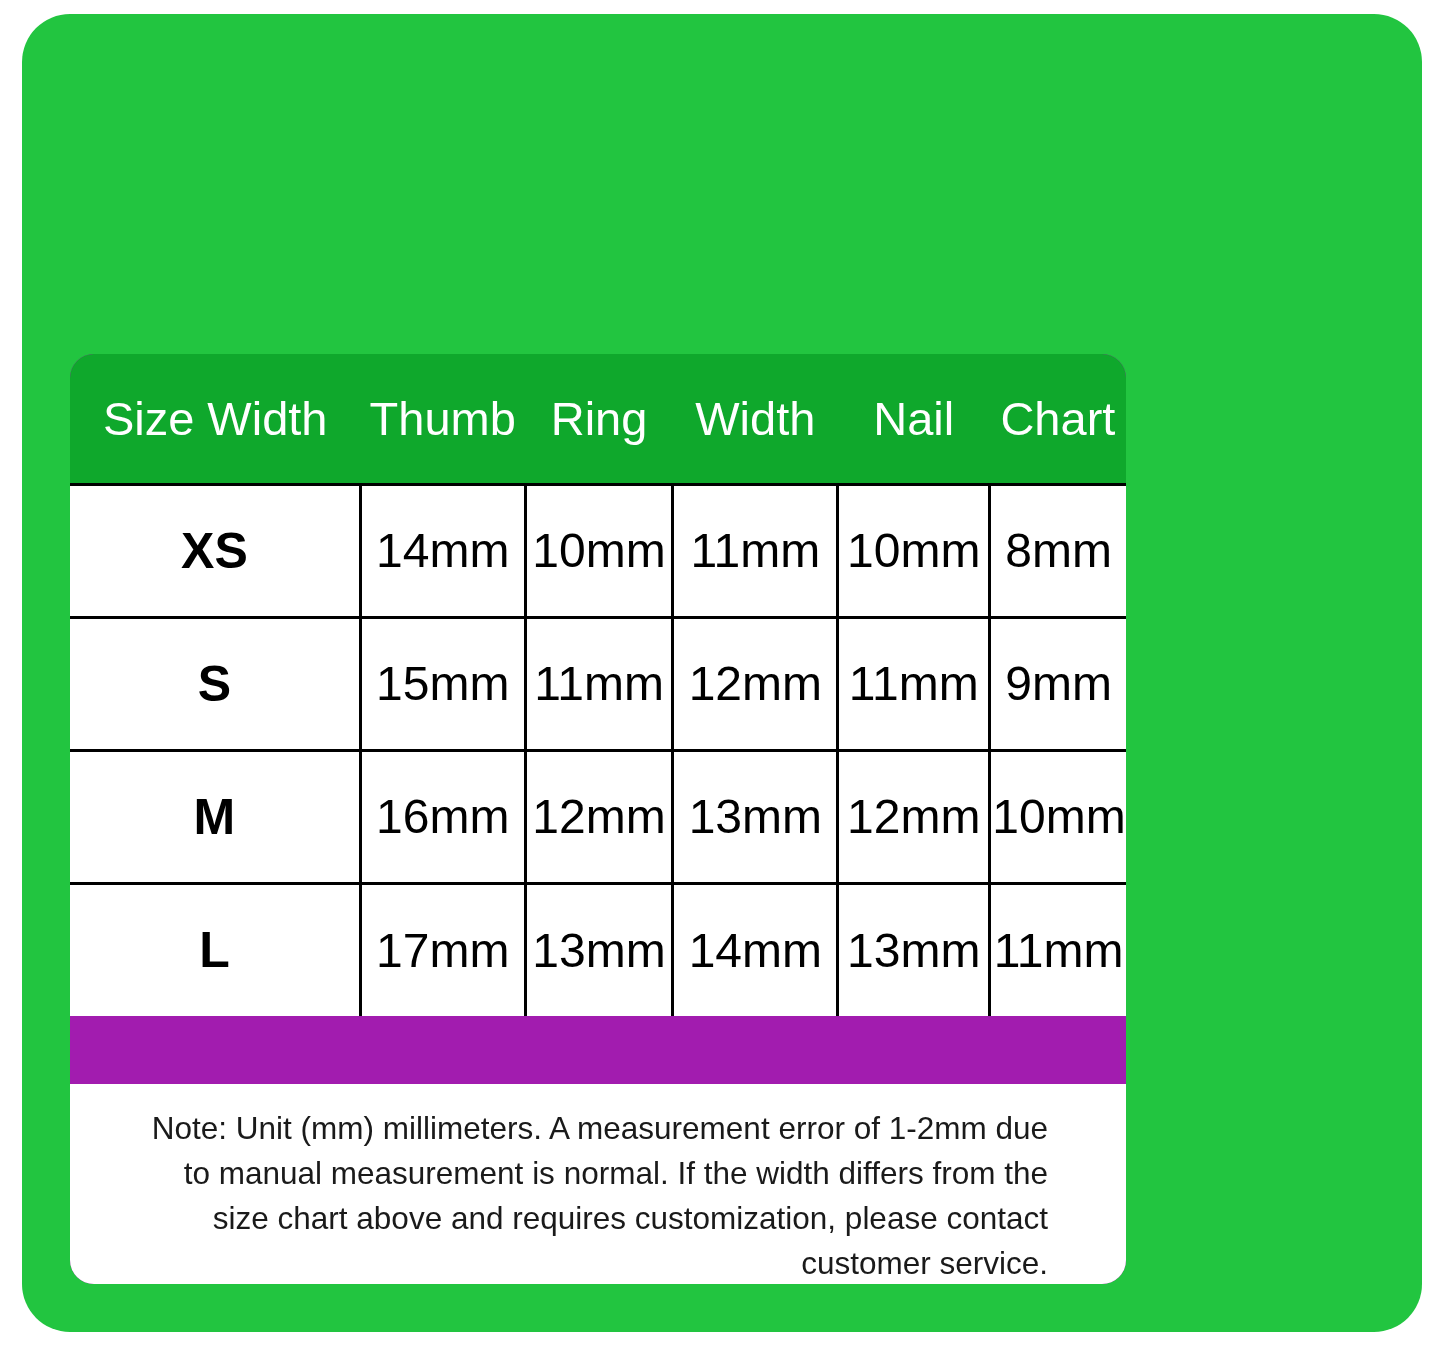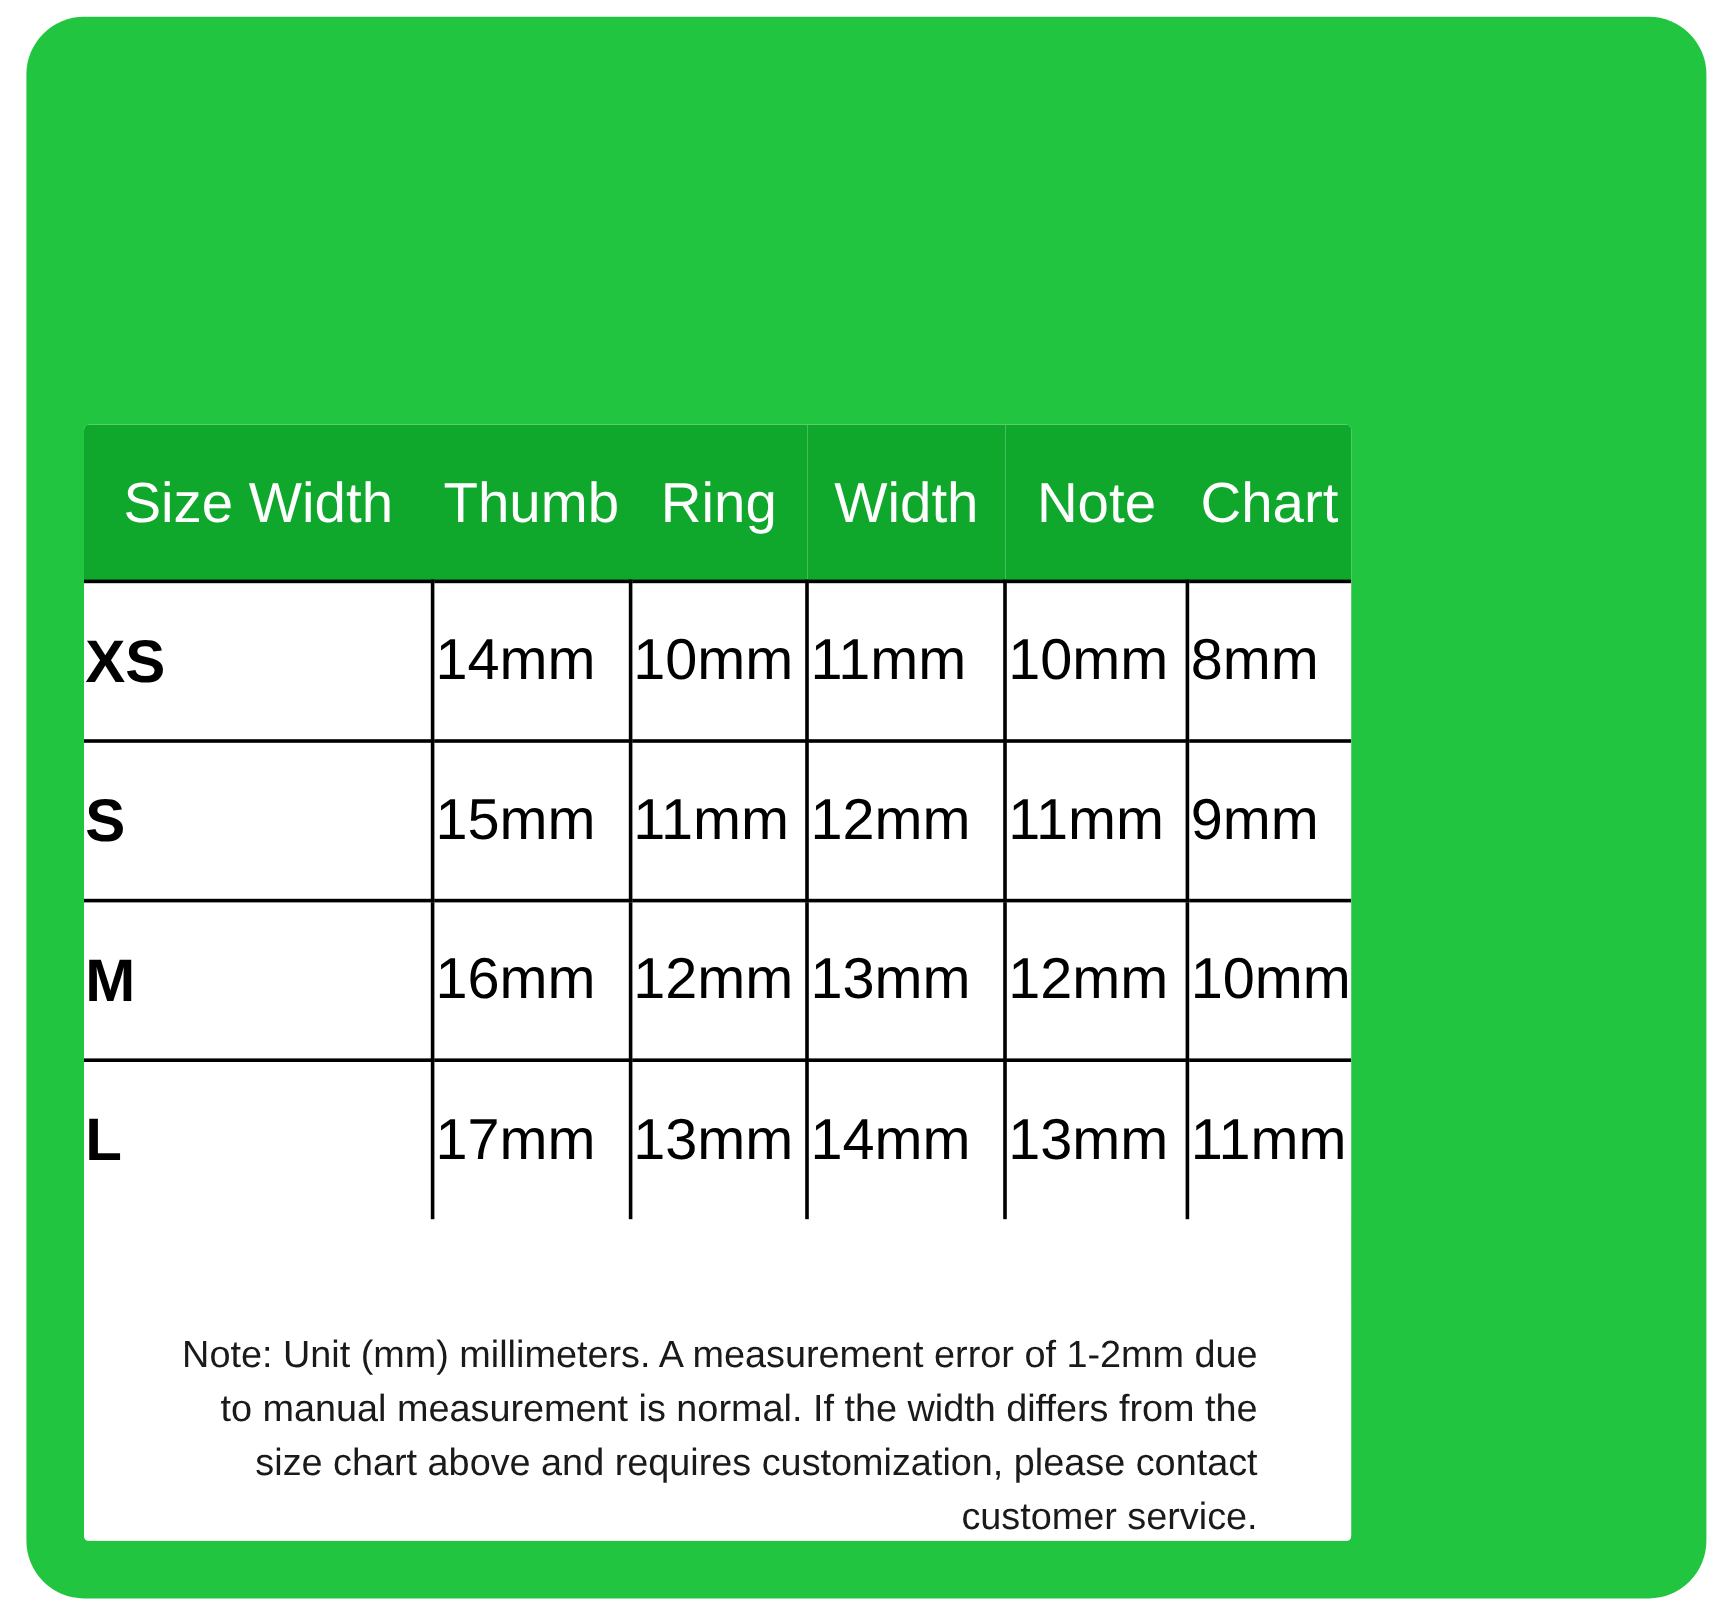--- a/index.html
+++ b/index.html
@@ -36,41 +36,42 @@
     line-height: 110px;
     font-weight: bold;
     letter-spacing: -1px;
   }
   .table-wrap {
     position: absolute;
     left: 48px;
     top: 340px;
     width: 1056px;
     height: 930px;
-    border-radius: 4px;
+    border-radius: 24px;
     overflow: hidden;
-    background: #ffffff;
+    background: #a21caf;
   }
   table.size-table {
     width: 100%;
     border-collapse: collapse;
     table-layout: fixed;
   }
   table.size-table thead th {
     background: #0fa82c;
     color: #ffffff;
     font-size: 47px;
     font-weight: normal;
     height: 130px;
     text-align: center;
     vertical-align: middle;
     border: none;
   }
   table.size-table tbody td {
     border: 3px solid #000000;
+    text-align: center;
     vertical-align: middle;
     height: 133px;
     font-size: 48px;
     color: #000000;
     background: #ffffff;
   }
   table.size-table tbody td.size-label {
     font-weight: bold;
     font-size: 50px;
   }
@@ -114,21 +115,21 @@
             <col class="c4">
             <col class="c5">
             <col class="c6">
         </colgroup>
         <thead>
           <tr>
             <th>Size Width</th>
             <th>Thumb</th>
             <th>Ring</th>
             <th>Width</th>
-            <th>Note</th>
+            <th>Nail</th>
             <th>Chart</th>
           </tr>
         </thead>
         <tbody>
           <tr>
             <td class="size-label">XS</td>
             <td>14mm</td>
             <td>10mm</td>
             <td>11mm</td>
             <td>10mm</td>

